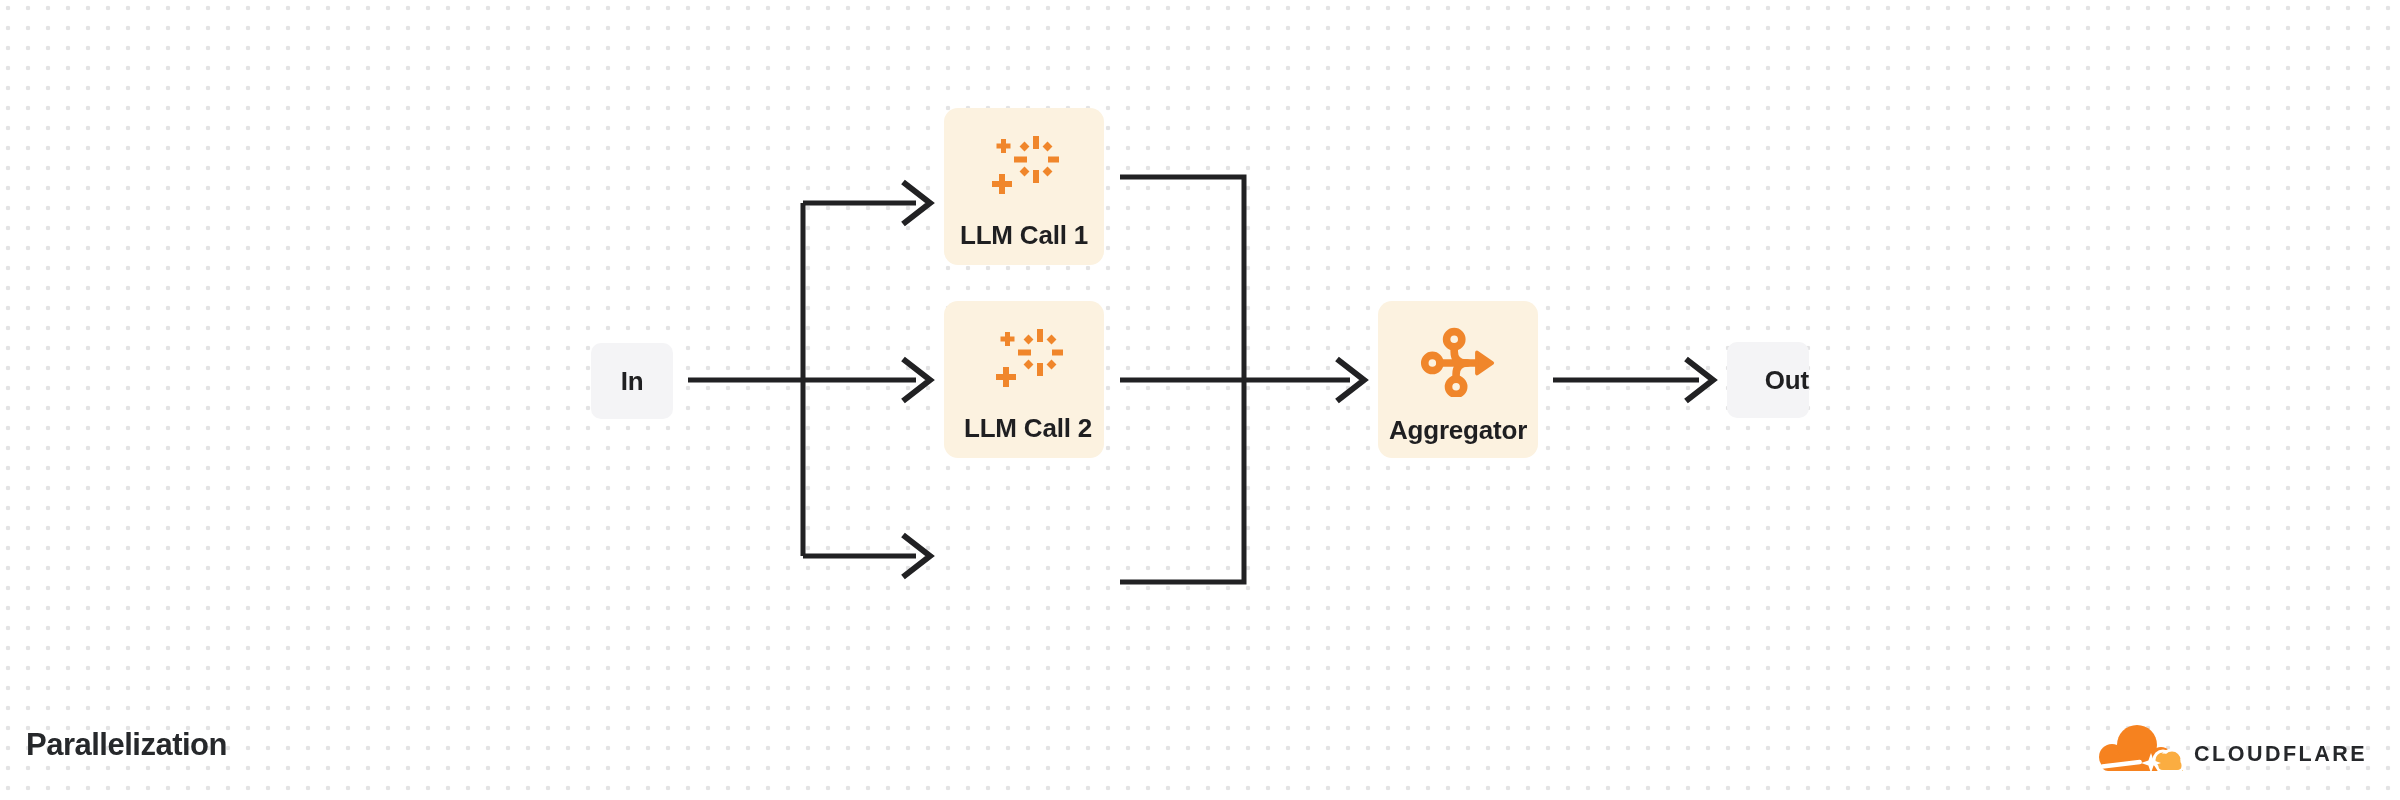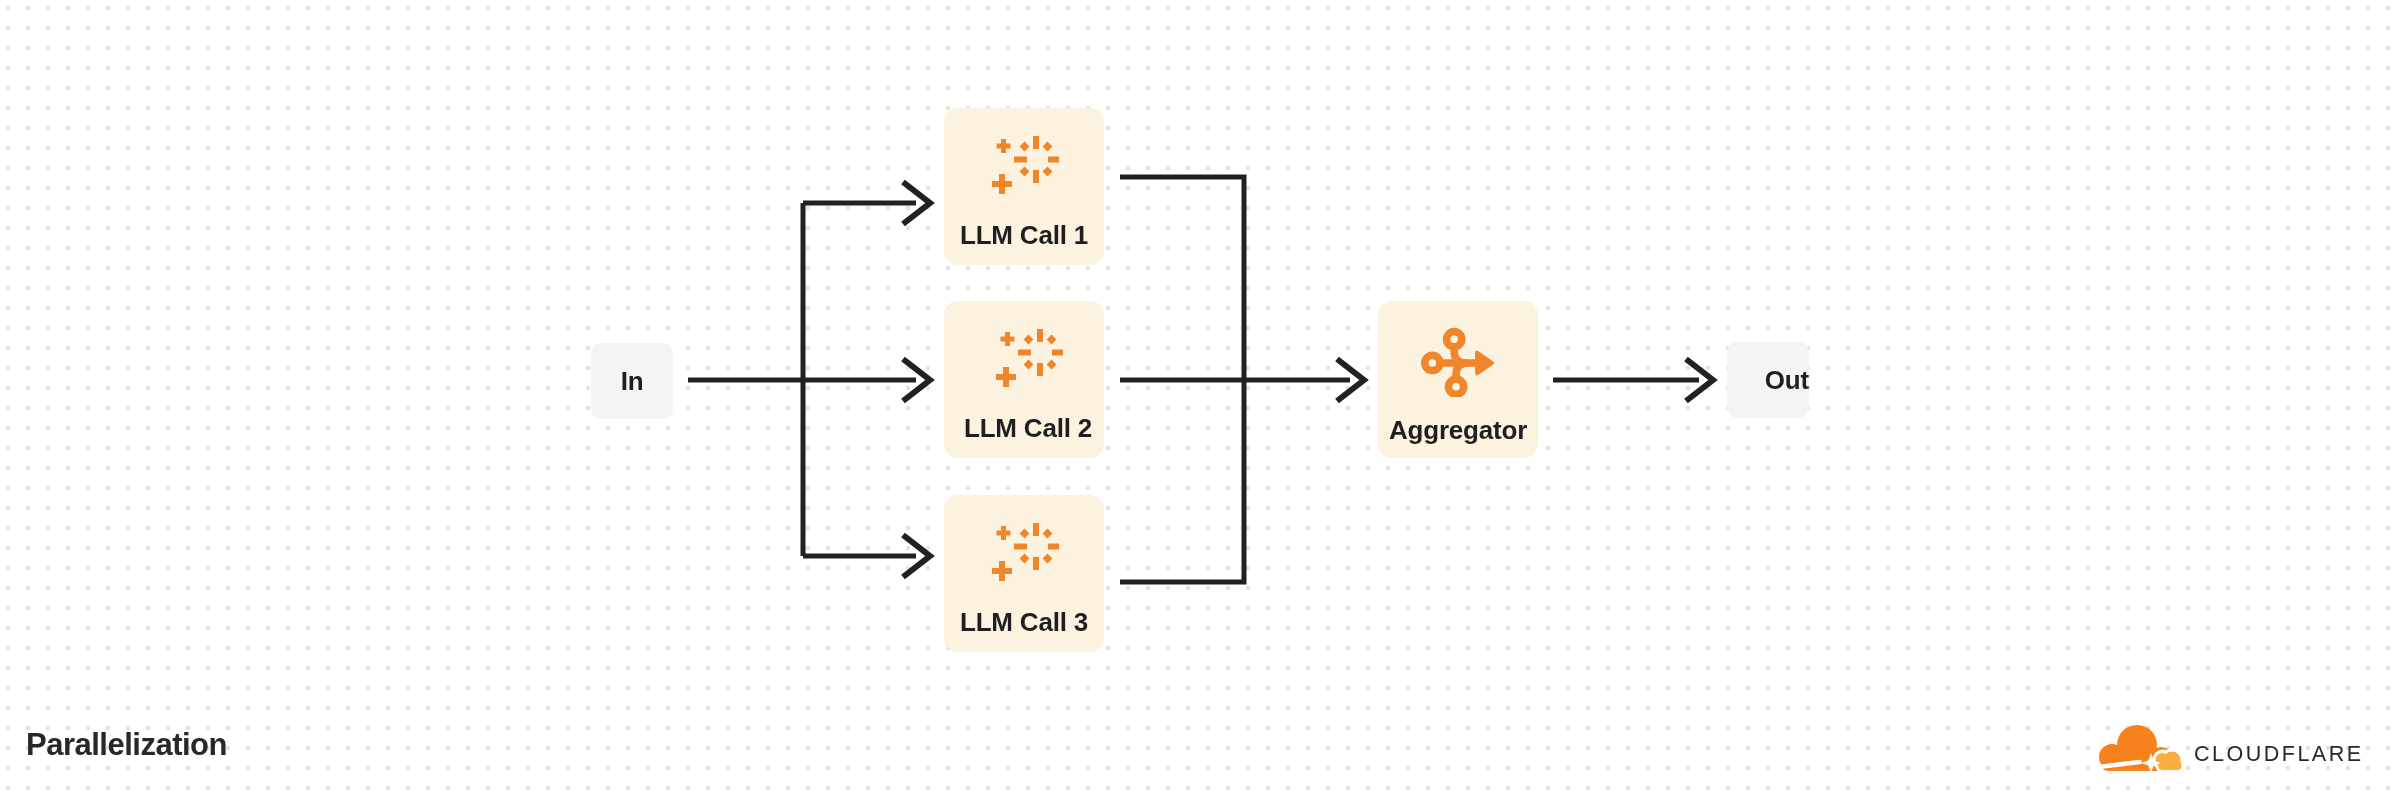--- a/index.html
+++ b/index.html
@@ -77,21 +77,21 @@
   }
   .brand {
     position: absolute;
     left: 2091px; top: 723px;
     height: 56px;
     display: flex; align-items: center;
     gap: 9px;
   }
   .brand-wordmark {
     font-size: 21.5px;
-    font-weight: normal;
+    font-weight: bold;
     letter-spacing: 2.5px;
     color: #26282b;
     padding-top: 6px;
   }
   .orange { fill: #f0862b; }
 </style>
 </head>
 <body>
 
 <div class="canvas">
@@ -156,41 +156,20 @@
           <rect x="12" y="4" width="5" height="14"></rect>
           <rect x="7.5" y="8.5" width="14" height="5"></rect>
           <rect x="10" y="39" width="6" height="20"></rect>
           <rect x="3" y="46" width="20" height="6"></rect>
         </g>
       </svg>
     </span>
     <span class="node-label">LLM Call 2</span>
   </div>
 
-  <div class="node node-task" id="node-llm3">
-    <span class="icon-wrap">
-      <svg width="70" height="66" viewBox="0 0 70 66">
-        <g class="orange">
-          <rect x="44" y="1" width="6" height="13"></rect>
-          <rect x="44" y="35" width="6" height="13"></rect>
-          <rect x="25" y="21.5" width="13" height="6"></rect>
-          <rect x="59" y="21.5" width="13" height="6"></rect>
-          <rect x="55" y="8" width="7" height="7" transform="rotate(45 58.5 11.5)"></rect>
-          <rect x="32" y="8" width="7" height="7" transform="rotate(45 35.5 11.5)"></rect>
-          <rect x="55" y="33" width="7" height="7" transform="rotate(45 58.5 36.5)"></rect>
-          <rect x="32" y="33" width="7" height="7" transform="rotate(45 35.5 36.5)"></rect>
-          <rect x="12" y="4" width="5" height="14"></rect>
-          <rect x="7.5" y="8.5" width="14" height="5"></rect>
-          <rect x="10" y="39" width="6" height="20"></rect>
-          <rect x="3" y="46" width="20" height="6"></rect>
-        </g>
-      </svg>
-    </span>
-    <span class="node-label">LLM Call 3</span>
-  </div>
 
   <div class="node node-task node-agg" id="node-agg">
     <span class="icon-wrap">
       <svg width="76" height="70" viewBox="0 0 80 72">
         <g stroke="#f0862b" stroke-width="8" fill="none">
           <circle cx="36" cy="12" r="8"></circle>
           <circle cx="13" cy="37" r="8"></circle>
           <circle cx="38" cy="62" r="8"></circle>
           <path d="M36 20 L36 25 Q36 37 48 37" stroke-linecap="round"></path>
           <path d="M38 54 L38 49 Q38 37 50 37" stroke-linecap="round"></path>

